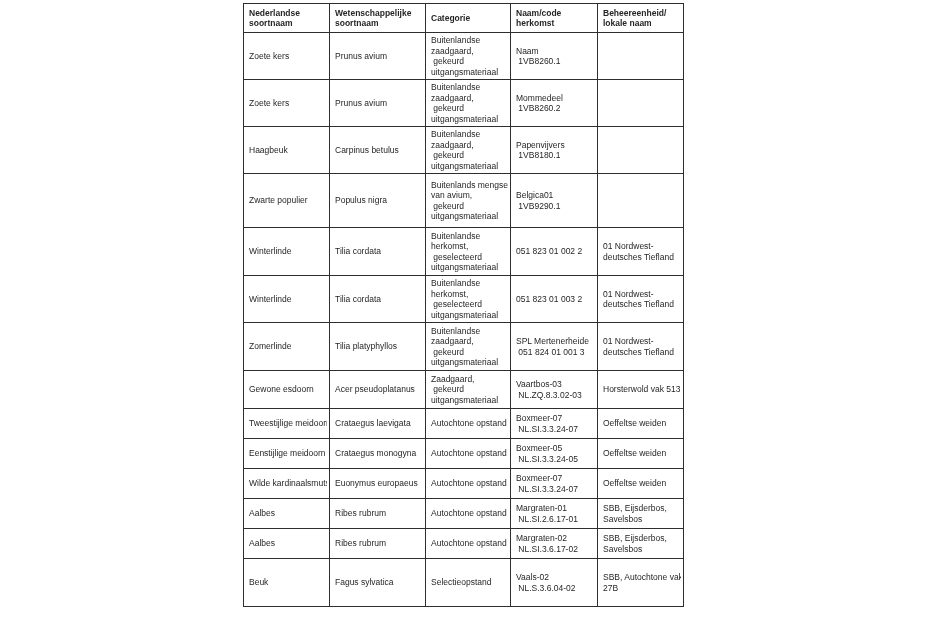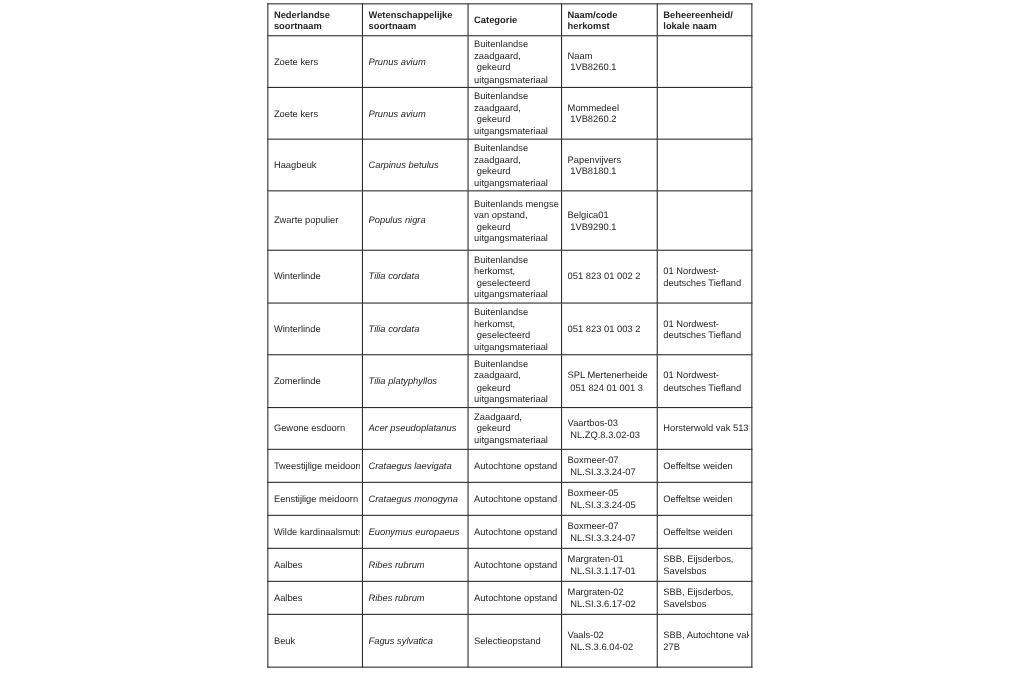--- a/index.html
+++ b/index.html
@@ -38,21 +38,20 @@
   }
   table.species th {
     font-weight: bold;
     height: 29px;
   }
   .line {
     white-space: pre;
     overflow: hidden;
   }
   .sci {
-    font-style: italic;
   }
 </style>
 </head>
 <body>
 
 <div class="page">
   <table class="species">
     <colgroup>
       <col style="width:86px">
       <col style="width:96px">
@@ -143,21 +142,21 @@
         </tr>
         <tr style="height: 54px;">
           <td>
             <div class="line">Zwarte populier</div>
           </td>
           <td>
             <div class="line sci">Populus nigra</div>
           </td>
           <td>
             <div class="line">Buitenlands mengsel</div>
-            <div class="line">van opstand,</div>
+            <div class="line">van avium,</div>
             <div class="line"> gekeurd</div>
             <div class="line">uitgangsmateriaal</div>
           </td>
           <td>
             <div class="line">Belgica01</div>
             <div class="line"> 1VB9290.1</div>
           </td>
           <td></td>
         </tr>
         <tr style="height: 48px;">
@@ -303,21 +302,21 @@
             <div class="line">Aalbes</div>
           </td>
           <td>
             <div class="line sci">Ribes rubrum</div>
           </td>
           <td>
             <div class="line">Autochtone opstand</div>
           </td>
           <td>
             <div class="line">Margraten-01</div>
-            <div class="line"> NL.SI.3.1.17-01</div>
+            <div class="line"> NL.SI.2.6.17-01</div>
           </td>
           <td>
             <div class="line">SBB, Eijsderbos,</div>
             <div class="line">Savelsbos</div>
           </td>
         </tr>
         <tr style="height: 30px;">
           <td>
             <div class="line">Aalbes</div>
           </td>

